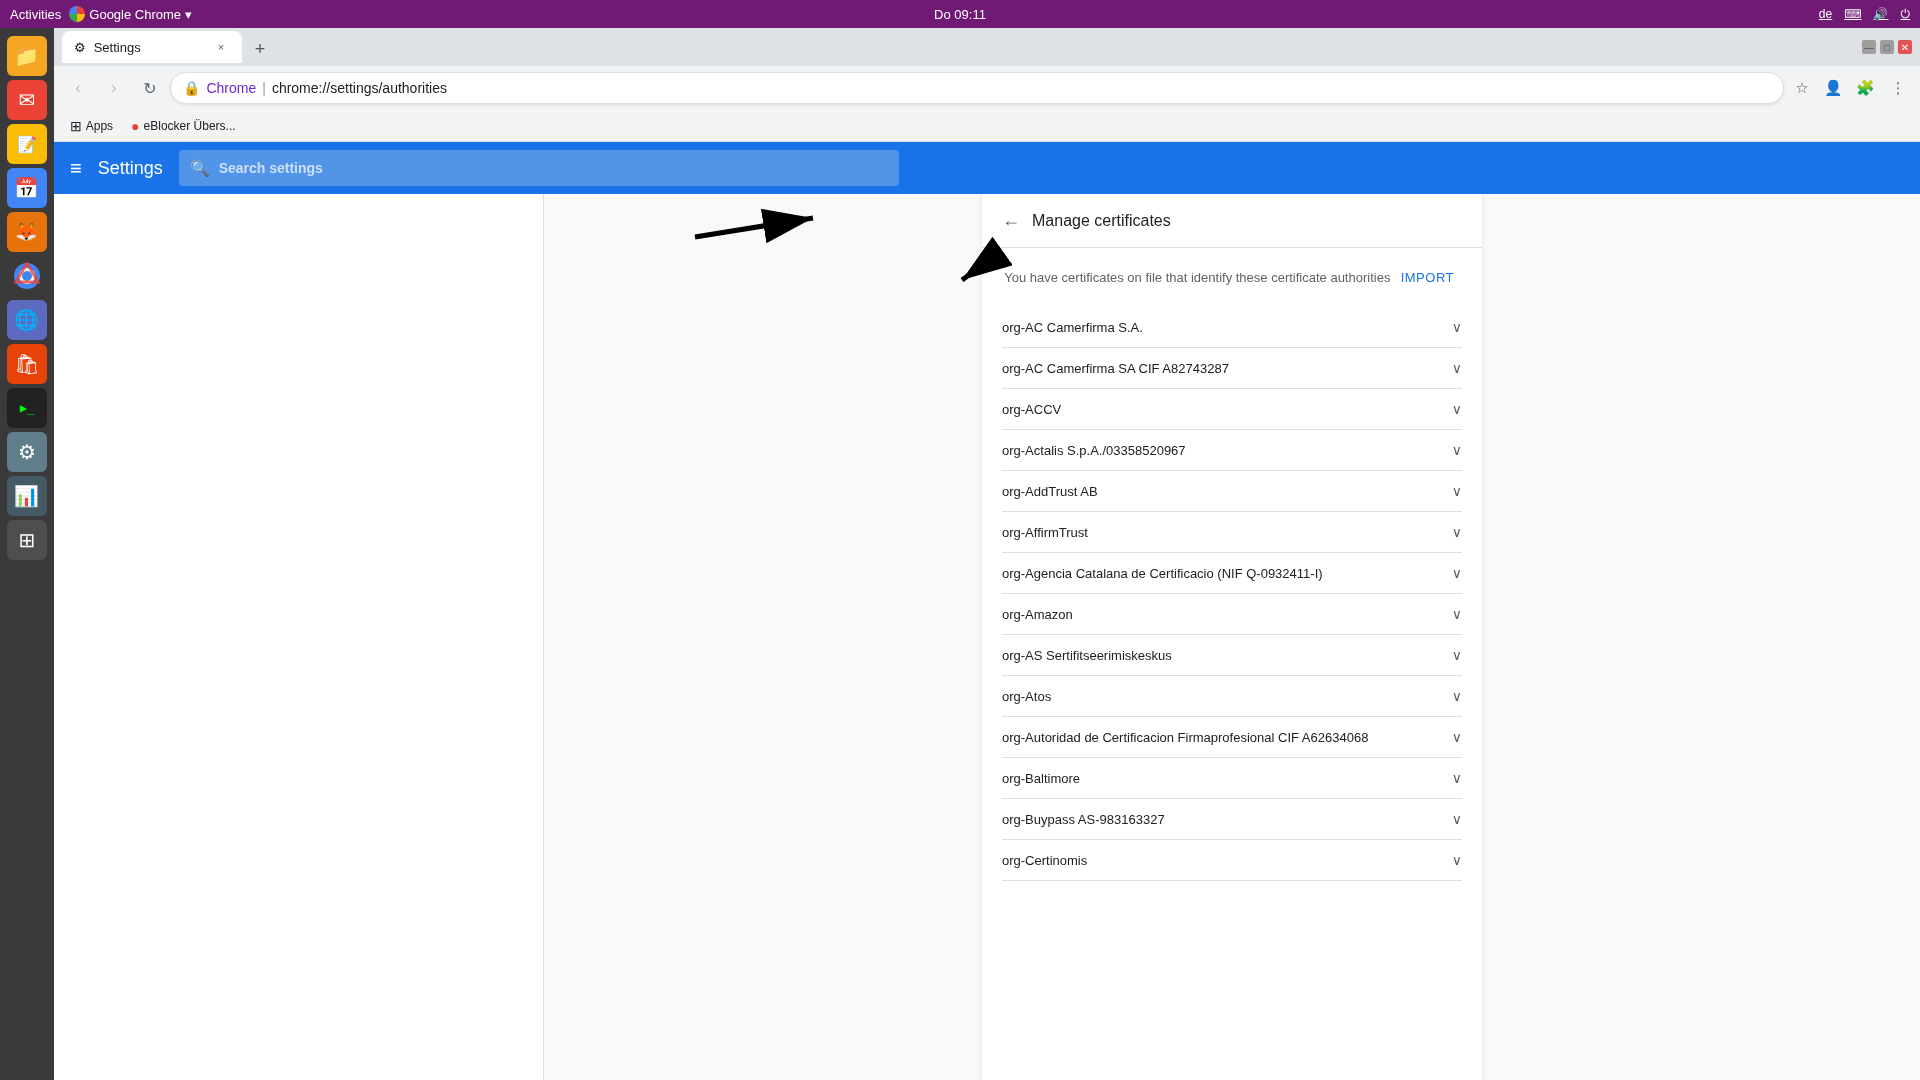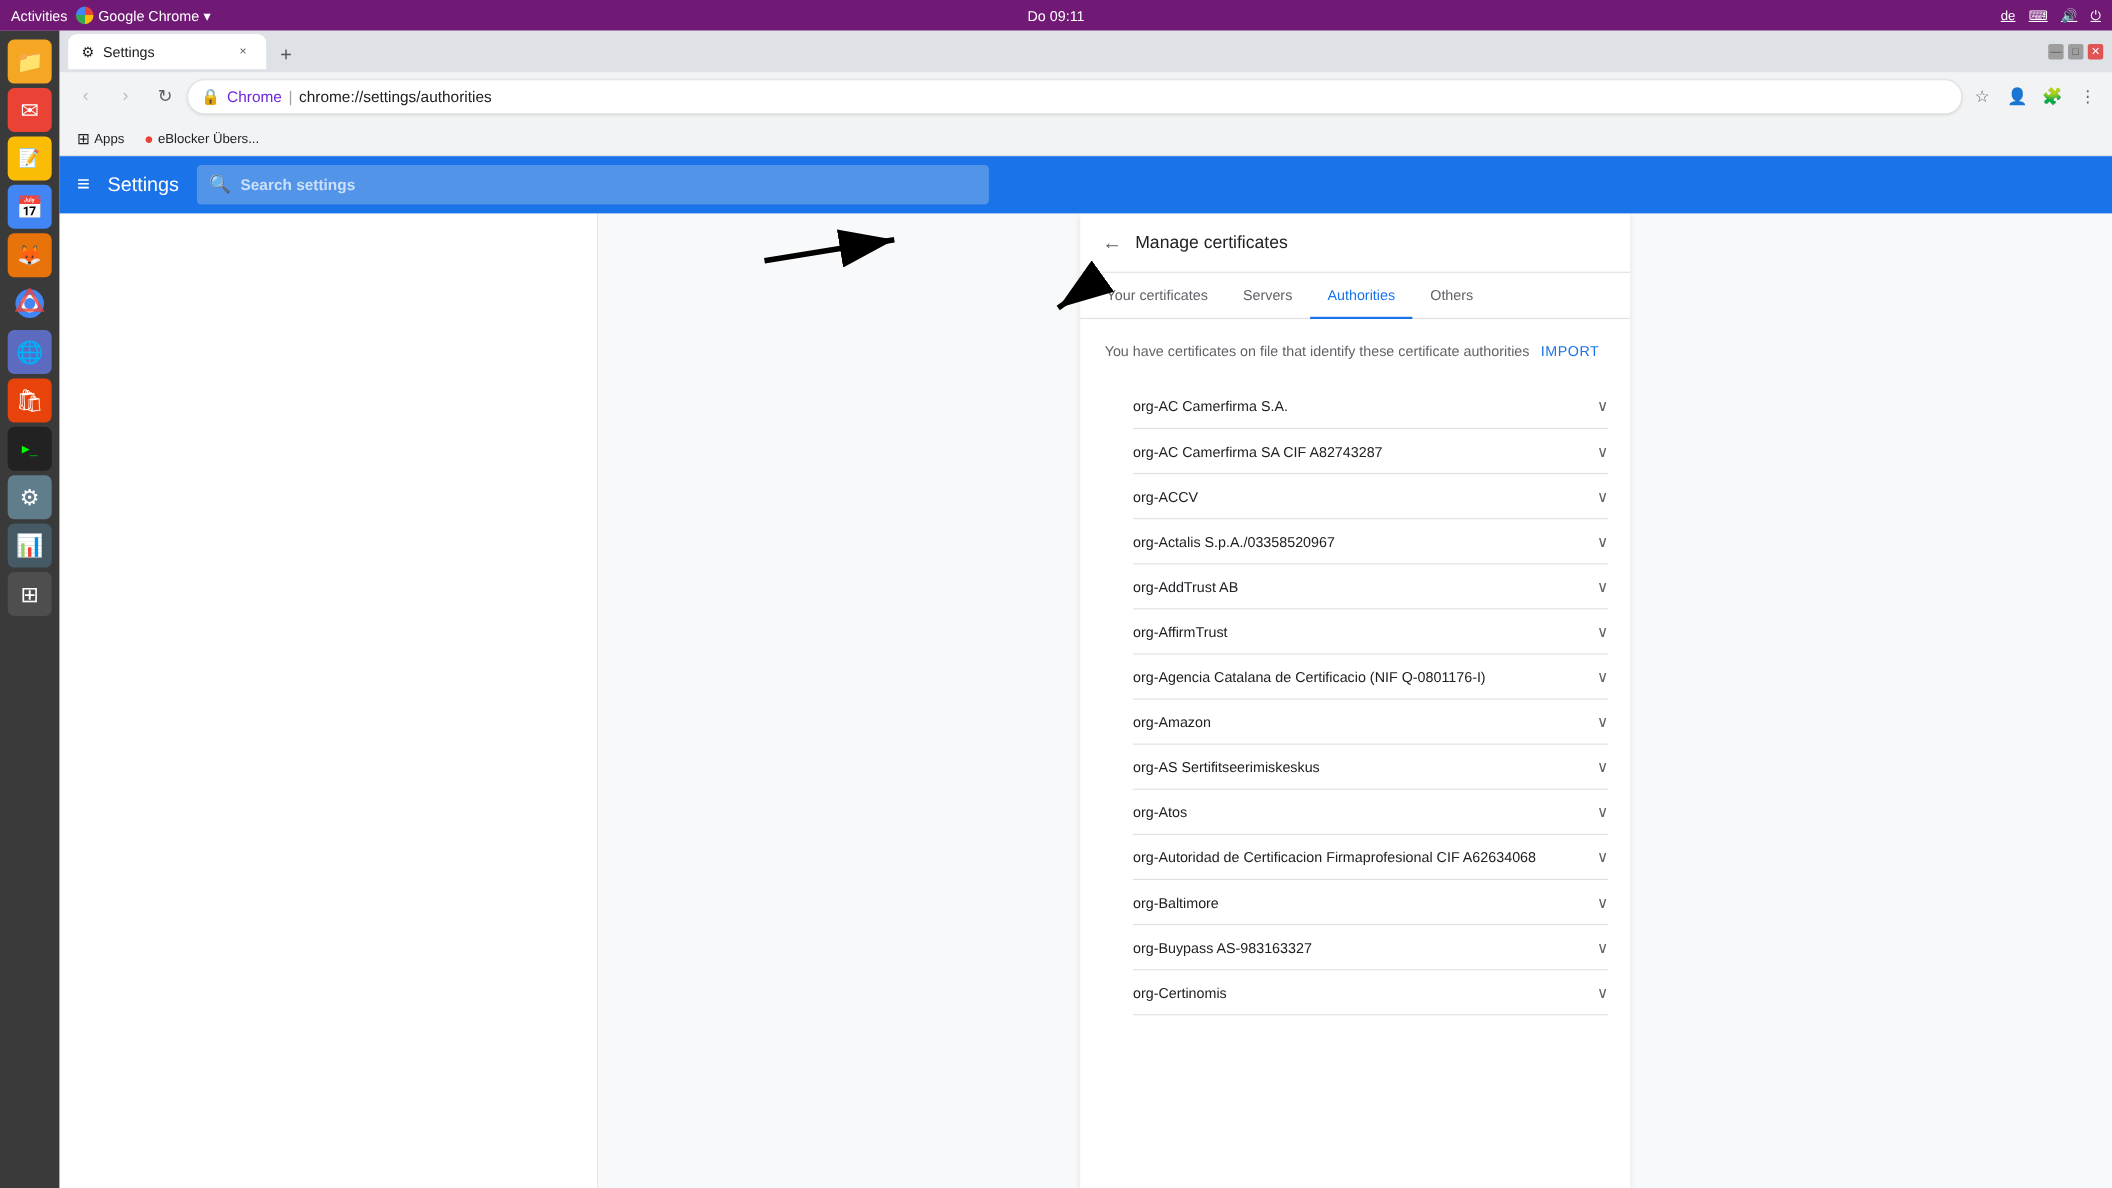--- a/index.html
+++ b/index.html
@@ -232,21 +232,21 @@
     .import-btn {
       color: #1a73e8;
       font-size: 13px;
       font-weight: 500;
       cursor: pointer;
       padding: 6px 8px;
       border-radius: 4px;
       letter-spacing: 0.5px;
     }
 
-    .cert-list { margin-top: 8px; margin-left: 28px; }
+    .cert-list { margin-top: 8px; }
     .cert-item {
       display: flex;
       align-items: center;
       justify-content: space-between;
       padding: 12px 0;
       border-bottom: 1px solid #e0e0e0;
       cursor: pointer;
     }
     .cert-item-name { font-size: 13px; color: #202124; }
     .cert-chevron { color: #5f6368; font-size: 14px; }
@@ -376,26 +376,20 @@
       <div style="width:490px; background:#fff; border-right:1px solid #e0e0e0; flex-shrink:0;"></div>
 
       <div style="flex:1; background:#f8f9fa; overflow-y:auto; display:flex; justify-content:center;">
         <div class="manage-cert-panel">
 
           <div class="panel-header">
             <span class="panel-back-btn">←</span>
             <span class="panel-title">Manage certificates</span>
           </div>
 
-          <div class="cert-tabs">
-            <div class="cert-tab">Your certificates</div>
-            <div class="cert-tab">Servers</div>
-            <div class="cert-tab active">Authorities</div>
-            <div class="cert-tab">Others</div>
-          </div>
 
           <div class="cert-content">
             <div class="cert-description">
               <span class="cert-desc-text">You have certificates on file that identify these certificate authorities</span>
               <span class="import-btn">IMPORT</span>
             </div>
 
             <div class="cert-list">
               <div class="cert-item">
                 <span class="cert-item-name">org-AC Camerfirma S.A.</span>
@@ -415,21 +409,21 @@
               </div>
               <div class="cert-item">
                 <span class="cert-item-name">org-AddTrust AB</span>
                 <span class="cert-chevron">∨</span>
               </div>
               <div class="cert-item">
                 <span class="cert-item-name">org-AffirmTrust</span>
                 <span class="cert-chevron">∨</span>
               </div>
               <div class="cert-item">
-                <span class="cert-item-name">org-Agencia Catalana de Certificacio (NIF Q-0801176-I)</span>
+                <span class="cert-item-name">org-Agencia Catalana de Certificacio (NIF Q-0932411-I)</span>
                 <span class="cert-chevron">∨</span>
               </div>
               <div class="cert-item">
                 <span class="cert-item-name">org-Amazon</span>
                 <span class="cert-chevron">∨</span>
               </div>
               <div class="cert-item">
                 <span class="cert-item-name">org-AS Sertifitseerimiskeskus</span>
                 <span class="cert-chevron">∨</span>
               </div>

